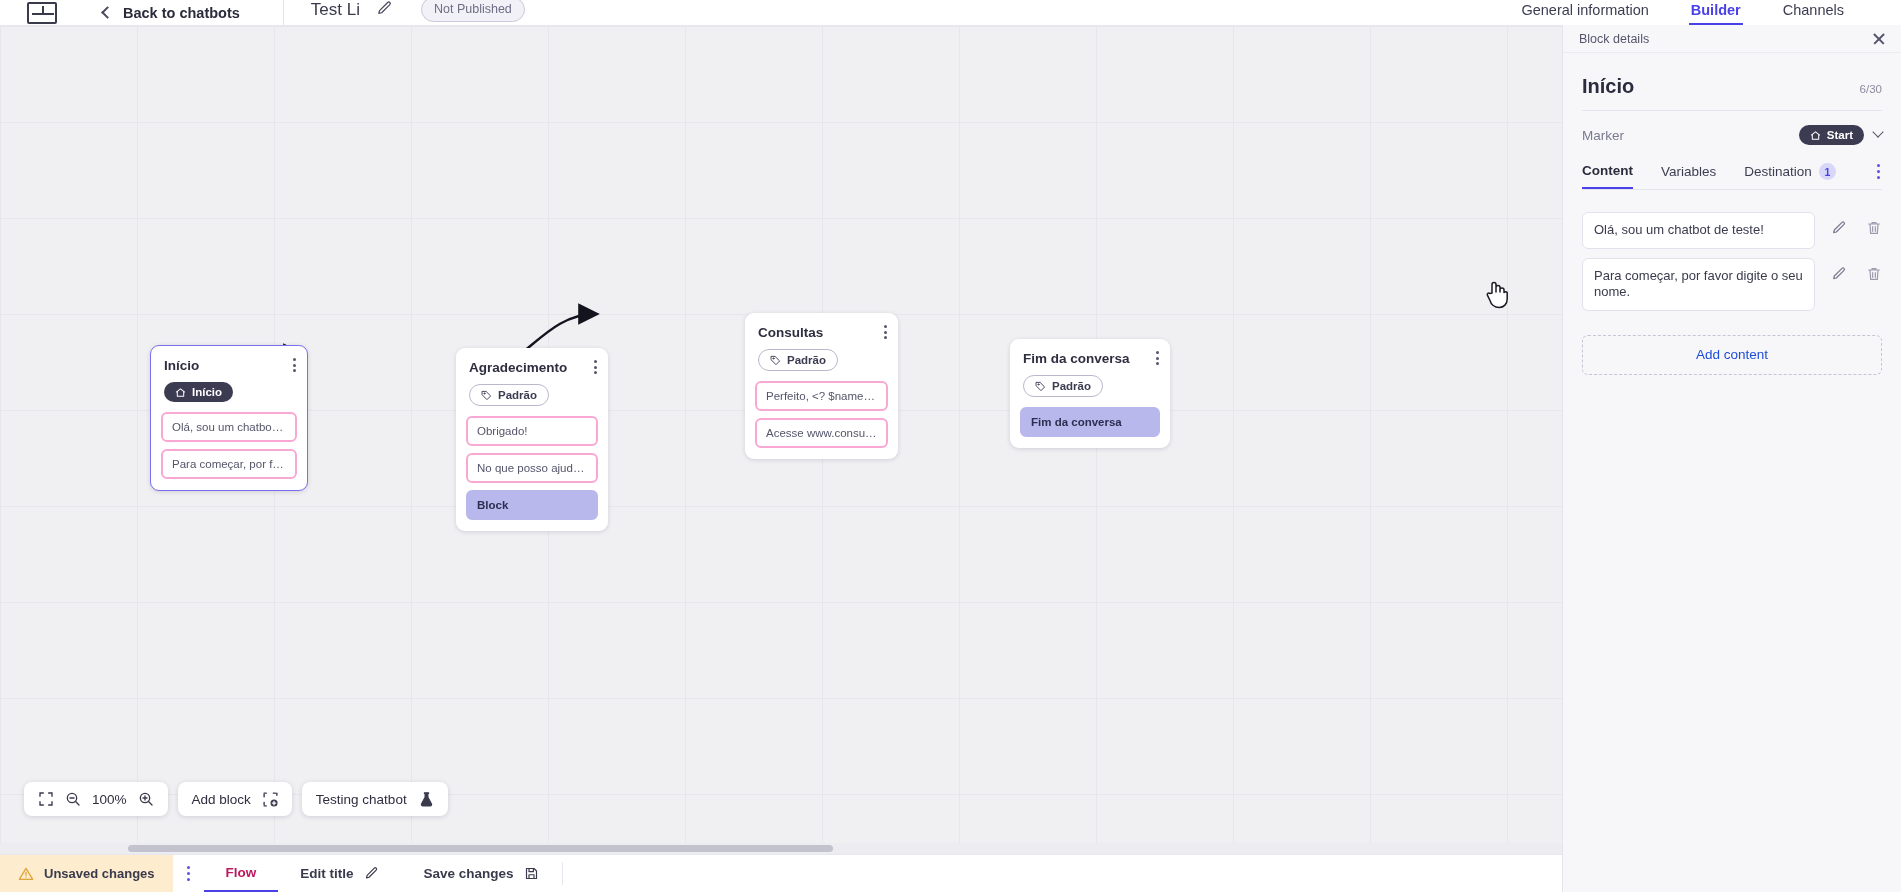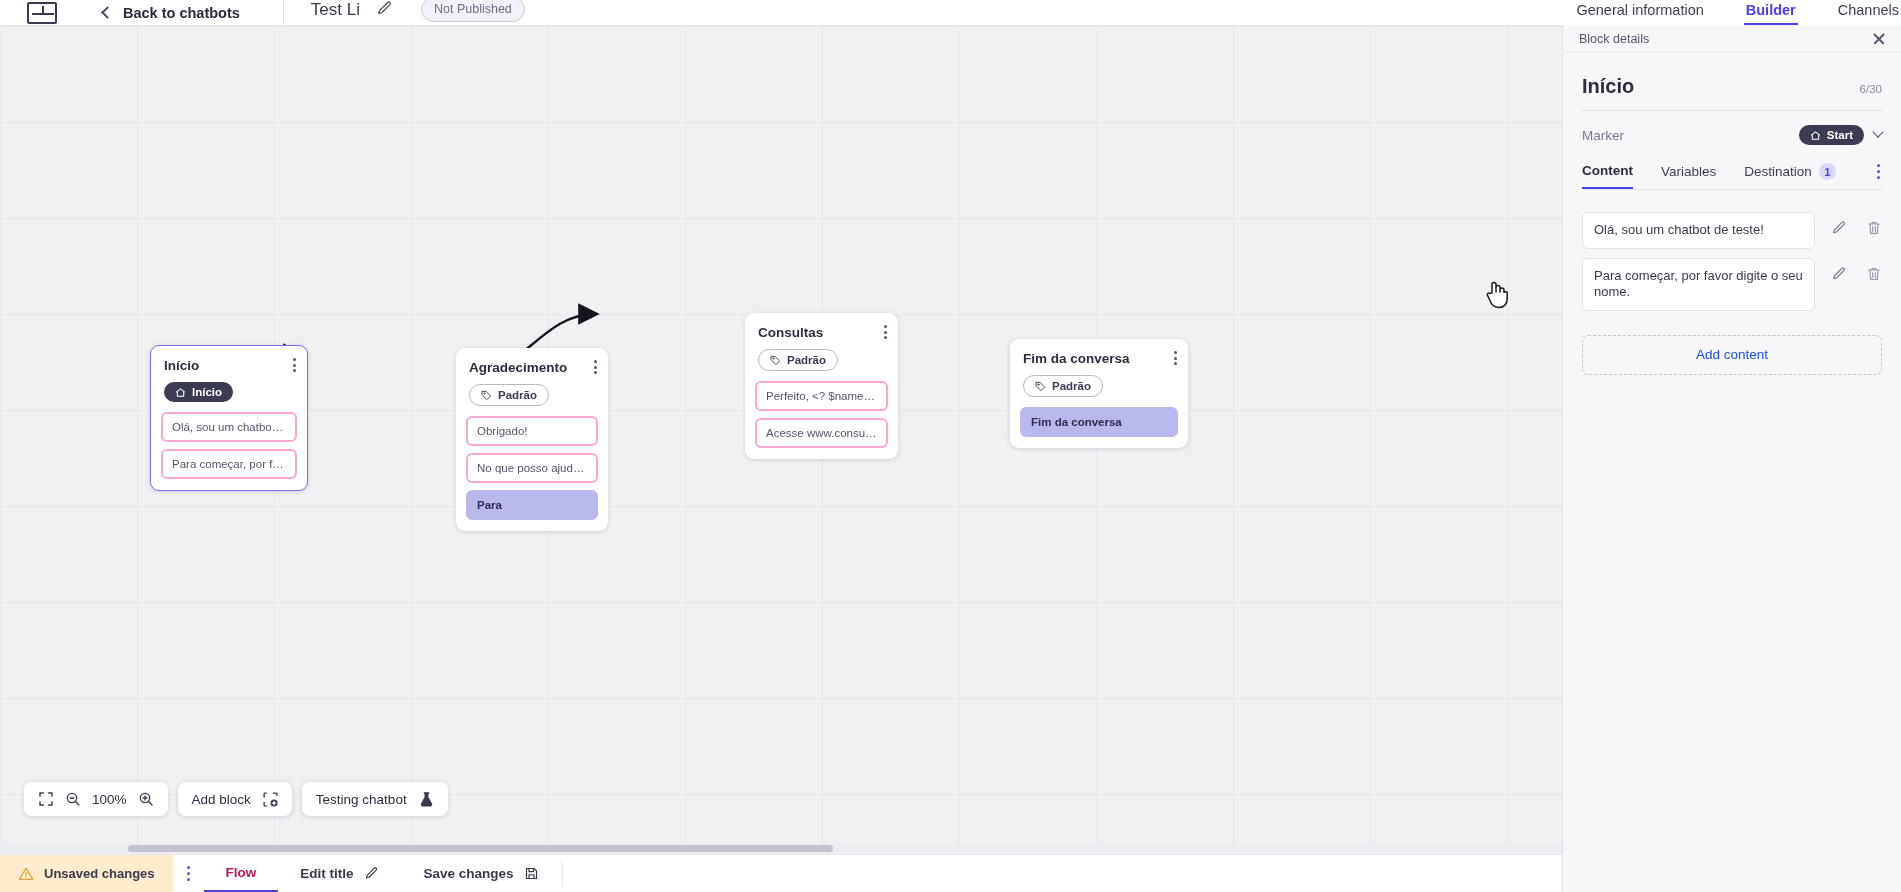--- a/index.html
+++ b/index.html
@@ -54,21 +54,21 @@
     margin-left: 28px; position: relative; top: -3px;
     border: 1px solid #c9c9d9; border-radius: 20px;
     background: #f2f1f7; color: #6e6e85;
     font-size: 12.5px; padding: 4px 12px 5px 12px;
   }
 
   
   .righttabs {
     position: absolute; top: 0; right: 0; height: 25px;
     display: flex; align-items: flex-start; gap: 38px;
-    z-index: 50; background: #fff;
+    padding-right: 55px; z-index: 50; background: #fff;
   }
   .rt {
     font-size: 14.5px; color: #3d3d52; padding: 2px 2px 5px 2px;
     cursor: pointer; white-space: nowrap;
   }
   .rt.active { color: #4a41e8; font-weight: 600; border-bottom: 2.5px solid #4a41e8; }
 
   
   .canvas {
     position: absolute; top: 26px; left: 0;
@@ -314,21 +314,21 @@
           <svg width="11" height="11" viewBox="0 0 24 24" fill="none" stroke="#3b3b52" stroke-width="2" stroke-linecap="round" stroke-linejoin="round">
             <path d="M3 3h8l10 10-8 8L3 11z"></path>
               <circle cx="7.5" cy="7.5" r="1.3"></circle>
           </svg>
           <span>Padrão</span>
         </span>
       </div>
       <div class="node-body">
         <div class="msg">Obrigado!</div>
         <div class="msg">No que posso ajudar, &lt;? $name ...</div>
-        <div class="msg accent">Para</div>
+        <div class="msg accent">Block</div>
       </div>
     </div>
 
     <div class="node" style="left:745px; top:287px; width:153px;">
       <div class="node-head">
         <div class="node-title">Consultas</div>
         <div class="node-dots">
           <i></i>
             <i></i>
             <i></i>
@@ -340,21 +340,21 @@
           </svg>
           <span>Padrão</span>
         </span>
       </div>
       <div class="node-body">
         <div class="msg">Perfeito, &lt;? $name ?&gt;!</div>
         <div class="msg">Acesse www.consultas.com par...</div>
       </div>
     </div>
 
-    <div class="node" style="left:1010px; top:313px; width:178px;">
+    <div class="node" style="left:1010px; top:313px; width:160px;">
       <div class="node-head">
         <div class="node-title">Fim da conversa</div>
         <div class="node-dots">
           <i></i>
             <i></i>
             <i></i>
         </div>
         <span class="pill pill-default">
           <svg width="11" height="11" viewBox="0 0 24 24" fill="none" stroke="#3b3b52" stroke-width="2" stroke-linecap="round" stroke-linejoin="round">
             <path d="M3 3h8l10 10-8 8L3 11z"></path>

